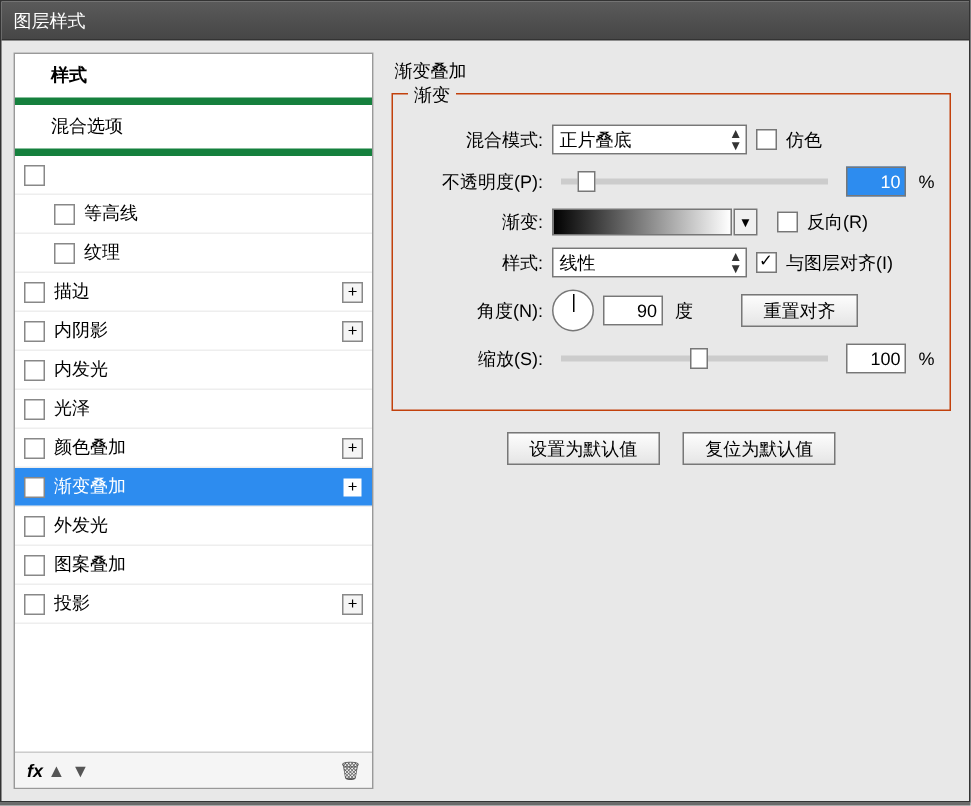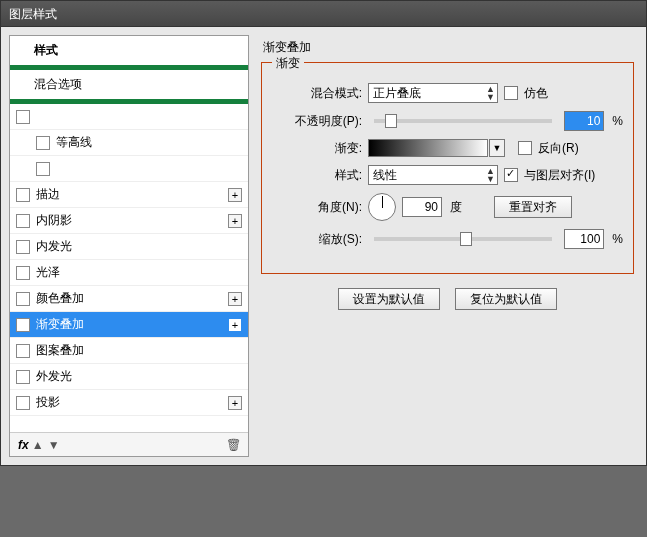--- a/index.html
+++ b/index.html
@@ -1,17 +1,17 @@
 <!DOCTYPE html>
 <html><head>
 <meta charset="utf-8">
 <style>
 * { box-sizing: border-box; margin: 0; padding: 0; font-family: "Microsoft YaHei", sans-serif; font-size: 12px; }
 body { background: #6a6a6a; padding: 0; }
-.window { width: 647px; height: 466px; background: #e8e8e8; border: 1px solid #333; position: relative; }
+.window { width: 647px; height: 535px; background: #e8e8e8; border: 1px solid #333; position: relative; }
 .titlebar { height: 26px; background: linear-gradient(#5a5a5a,#464646); color: #fff; padding: 4px 8px; line-height: 18px; border-bottom: 1px solid #333; }
 .body { display: flex; height: calc(100% - 26px); padding: 8px; gap: 8px; }
 .left-panel { width: 240px; background: #fff; border: 1px solid #999; display: flex; flex-direction: column; }
 .styles-list { flex: 1; overflow: auto; }
 .styles-list .hdr { padding: 6px 24px; border-bottom: 5px solid #15803d; font-weight: bold; font-family: Liberation Mono, monospace; }
 .styles-list .row { display:flex; align-items:center; padding: 4px 6px; border-bottom: 1px solid #eee; height: 26px; }
 .styles-list .row.indent .cb { margin-left: 20px; }
 .styles-list .row .cb { width:14px; height:14px; border:1px solid #888; margin-right:6px; background:#fff; display:inline-block; }
 .styles-list .row.checked .cb::after { content:"✓"; font-size:11px; position:relative; top:-2px; left:1px; }
 .styles-list .row .label { flex:1; }
@@ -61,20 +61,21 @@
         <div id="style-rows">
             <div class="row">
               <span class="cb"></span>
             </div>
             <div class="row indent">
               <span class="cb"></span>
               <span class="label">等高线</span>
             </div>
             <div class="row indent">
               <span class="cb"></span>
+              <span class="label">纹理</span>
             </div>
             <div class="row">
               <span class="cb"></span>
               <span class="label">描边</span>
               <span class="plus">+</span>
             </div>
             <div class="row">
               <span class="cb"></span>
               <span class="label">内阴影</span>
               <span class="plus">+</span>
@@ -92,25 +93,25 @@
               <span class="label">颜色叠加</span>
               <span class="plus">+</span>
             </div>
             <div class="row checked selected">
               <span class="cb"></span>
               <span class="label">渐变叠加</span>
               <span class="plus">+</span>
             </div>
             <div class="row">
               <span class="cb"></span>
-              <span class="label">图案叠加</span>
+              <span class="label">外发光</span>
             </div>
             <div class="row">
               <span class="cb"></span>
-              <span class="label">外发光</span>
+              <span class="label">图案叠加</span>
             </div>
             <div class="row">
               <span class="cb"></span>
               <span class="label">投影</span>
               <span class="plus">+</span>
             </div>
           </div>
       </div>
       <div class="left-footer">
         <span class="fx">fx</span>

